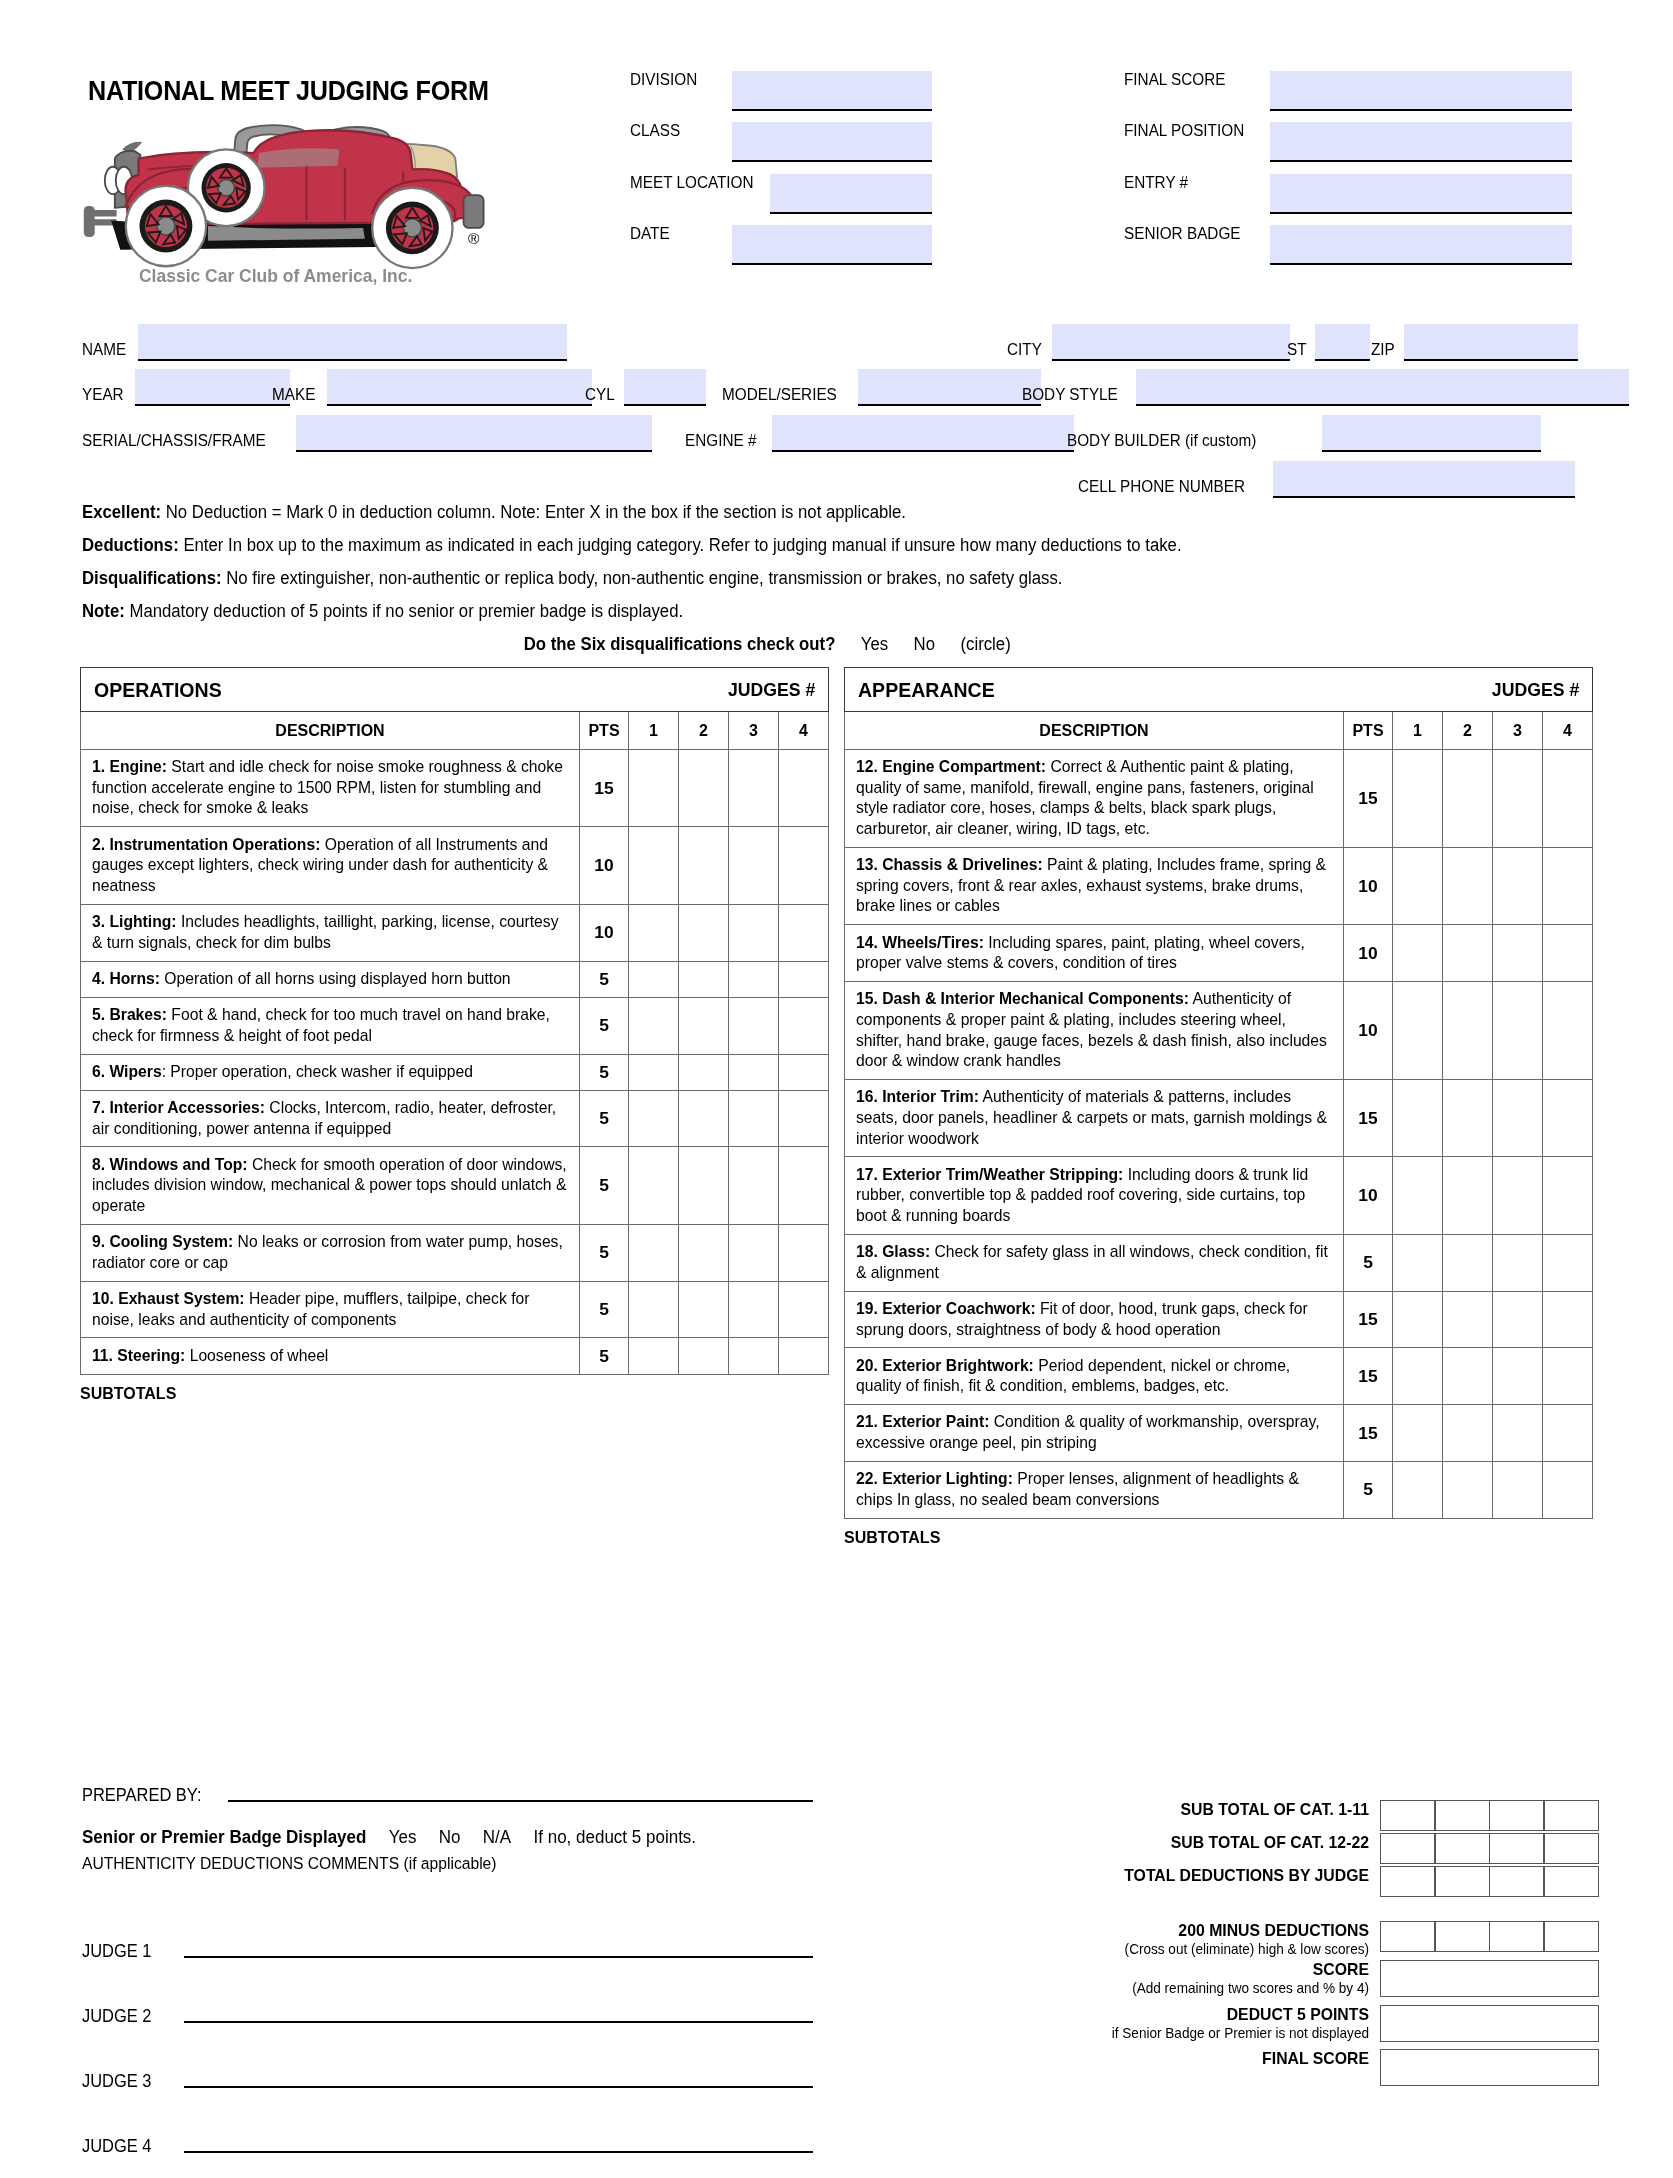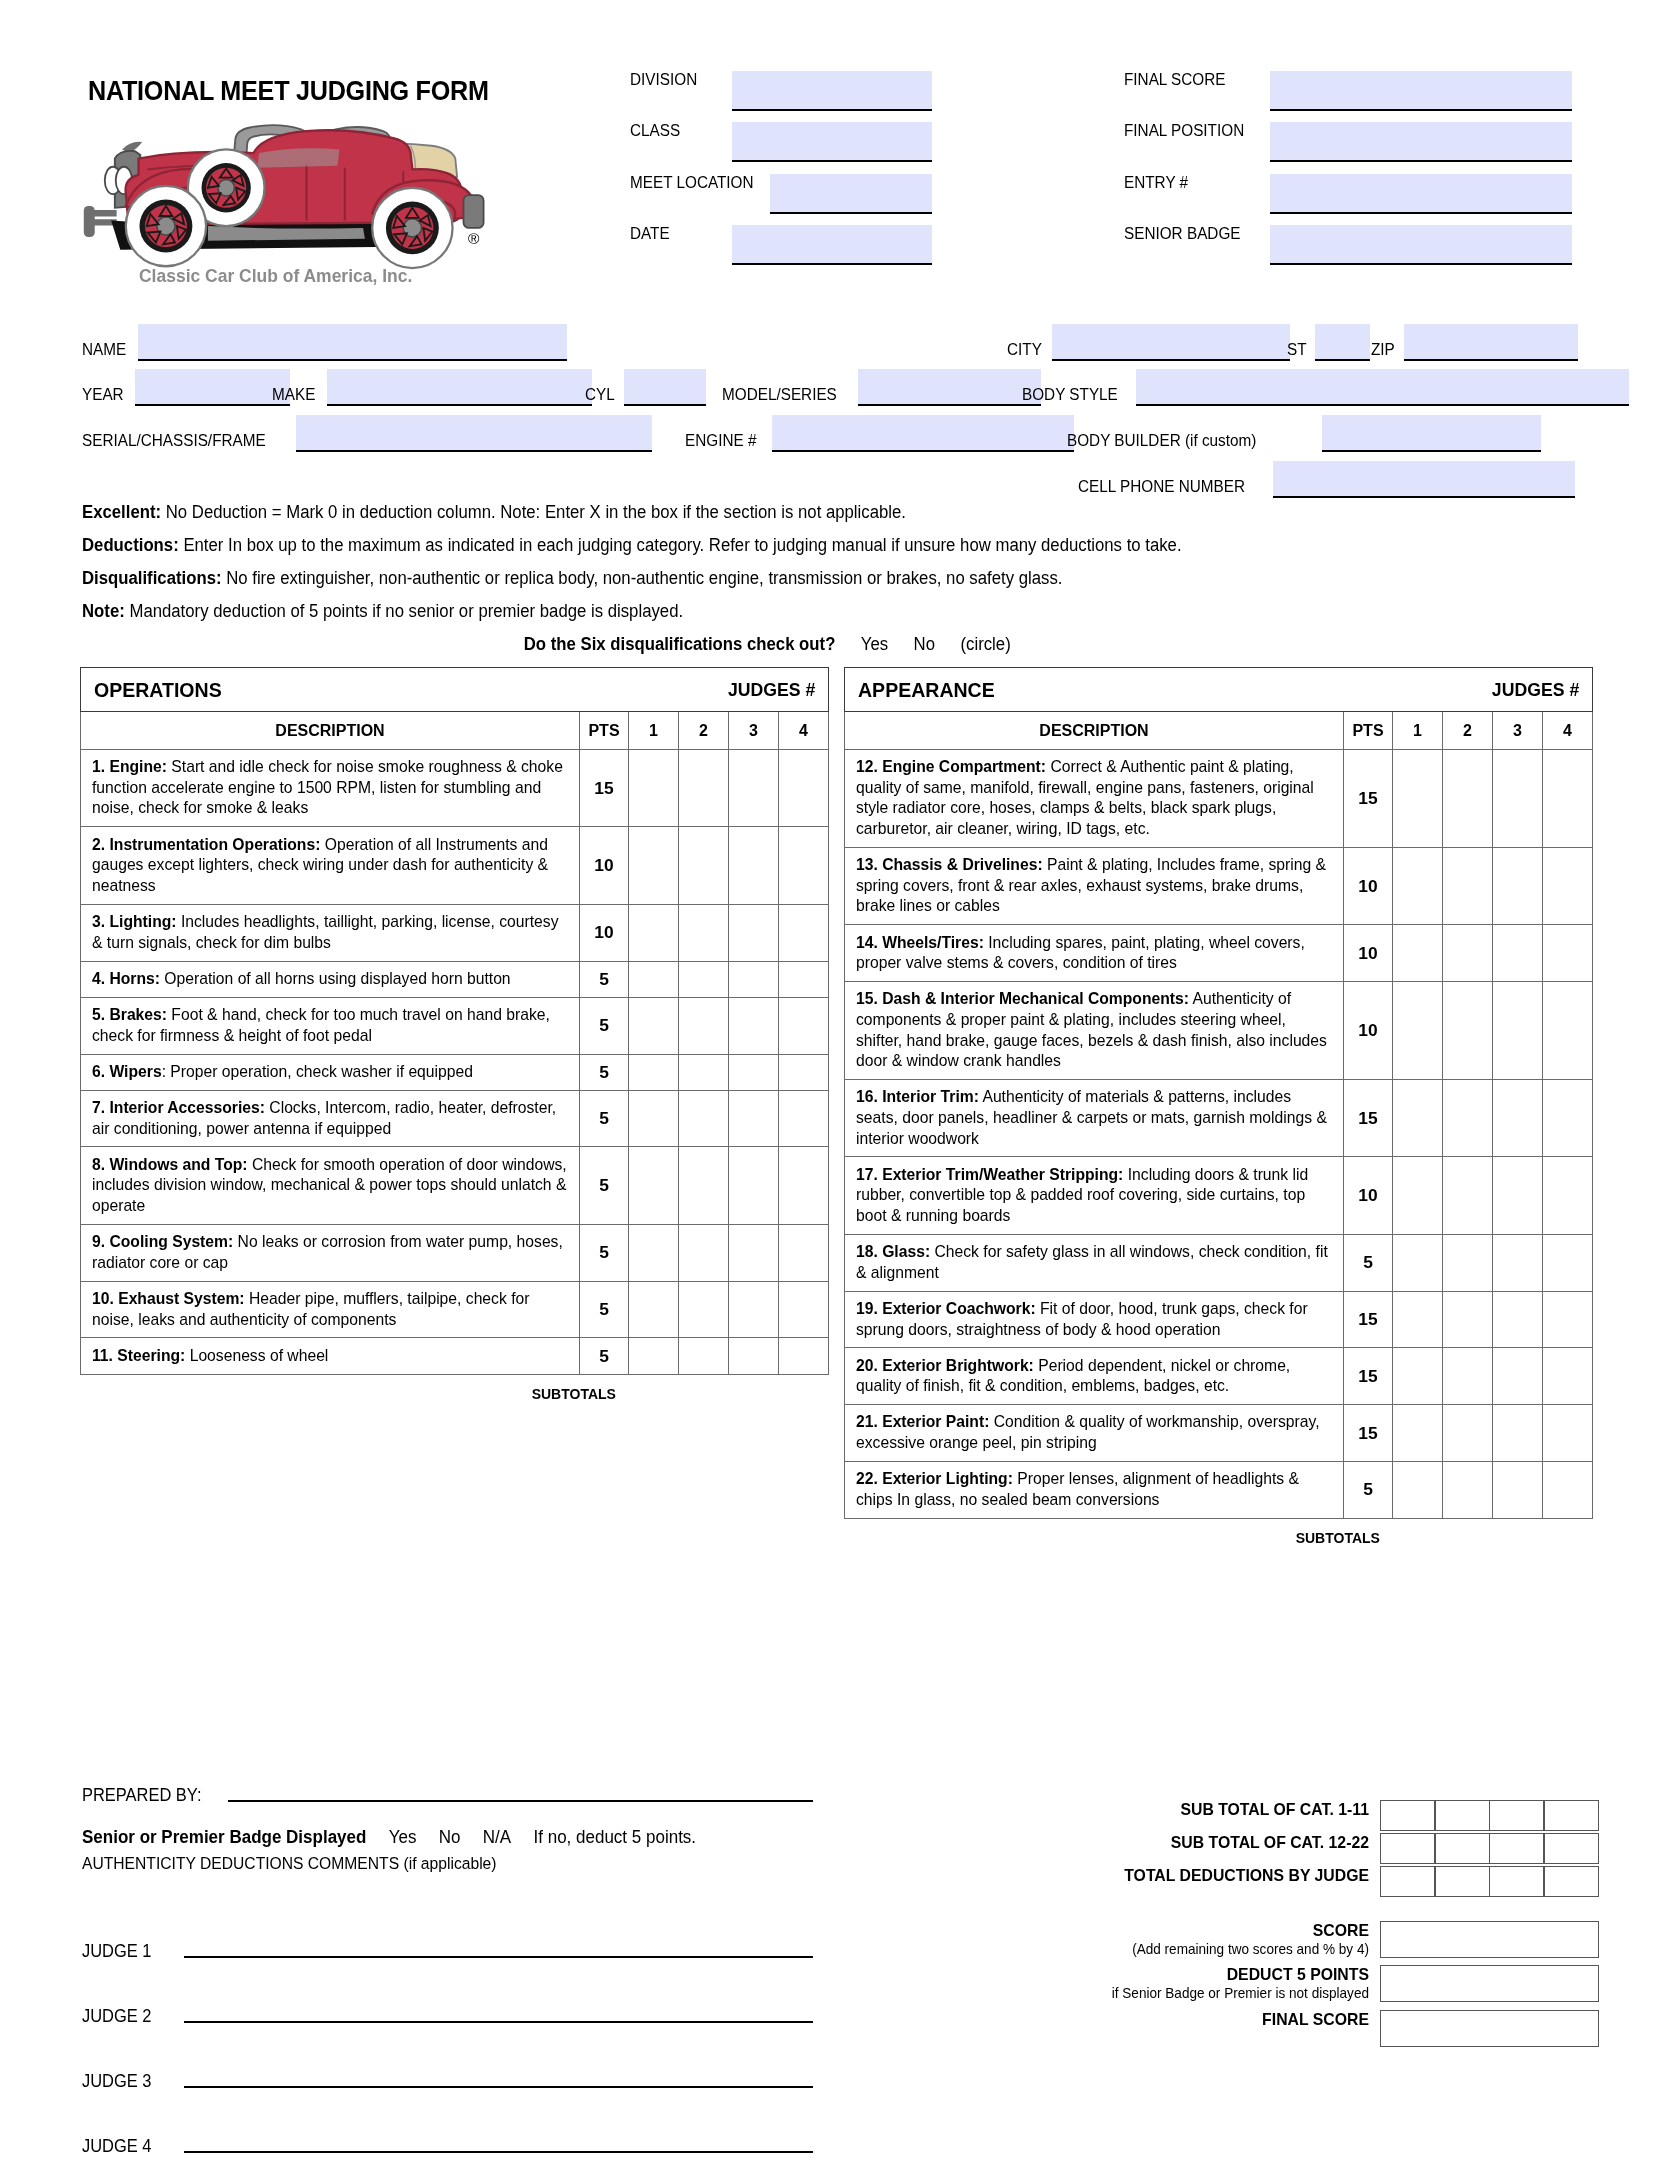--- a/index.html
+++ b/index.html
@@ -85,22 +85,22 @@
   .desc-cell {
     padding:7.3px 9.1px 7.3px 11px !important;
     font-size:15.7px; line-height:20.6px; vertical-align:middle;
   }
   .desc-cell b { font-weight:bold; }
   .pts-cell { text-align:center; font-weight:bold; font-size:17.4px; vertical-align:middle; }
   .j-cell { }
 
   .subtot-row td { border:none !important; }
   .subtot-label {
-    text-align:right; padding-right:12.8px !important;
-    font-weight:bold; font-size:14px; height:38px; vertical-align:middle;
+    padding-right:12.8px !important;
+    font-weight:bold; font-size:16px; height:38px; vertical-align:middle;
   }
   .subtot-box { border:1.5px solid #555 !important; }
 
   
   .footleft { position:absolute; left:82px; top:1784px; width:731px; }
   .prep { font-size:18.3px; display:flex; align-items:flex-end; }
   .prep .pl { white-space:nowrap; transform:scaleX(0.9); transform-origin:left bottom; }
   .prep .rule { flex:1; border-bottom:2.3px solid #000; margin-left:12.8px; margin-bottom:3.7px; height:0.9px; }
   .badge-line { margin-top:20px; font-size:18.3px; white-space:nowrap;
                 transform:scaleX(0.93); transform-origin:left center; }
@@ -682,20 +682,32 @@
         <div class="fr-lab">
           <div class="main">TOTAL DEDUCTIONS BY JUDGE</div>
         </div>
         <div class="boxes4">
           <div></div>
           <div></div>
           <div></div>
           <div></div>
         </div>
       </div>
+      <div class="fr-row grp" style="margin-bottom: 1.8px;">
+        <div class="fr-lab">
+          <div class="main">200 MINUS DEDUCTIONS</div>
+          <div class="sub">(Cross out (eliminate) high &amp; low scores)</div>
+        </div>
+        <div class="boxes4">
+          <div></div>
+          <div></div>
+          <div></div>
+          <div></div>
+        </div>
+      </div>
       <div class="fr-row grp" style="margin-bottom: 7.3px;">
         <div class="fr-lab">
           <div class="main">SCORE</div>
           <div class="sub">(Add remaining two scores and % by 4)</div>
         </div>
         <div class="boxwide"></div>
       </div>
       <div class="fr-row grp" style="margin-bottom: 7.3px;">
         <div class="fr-lab">
           <div class="main">DEDUCT 5 POINTS</div>

